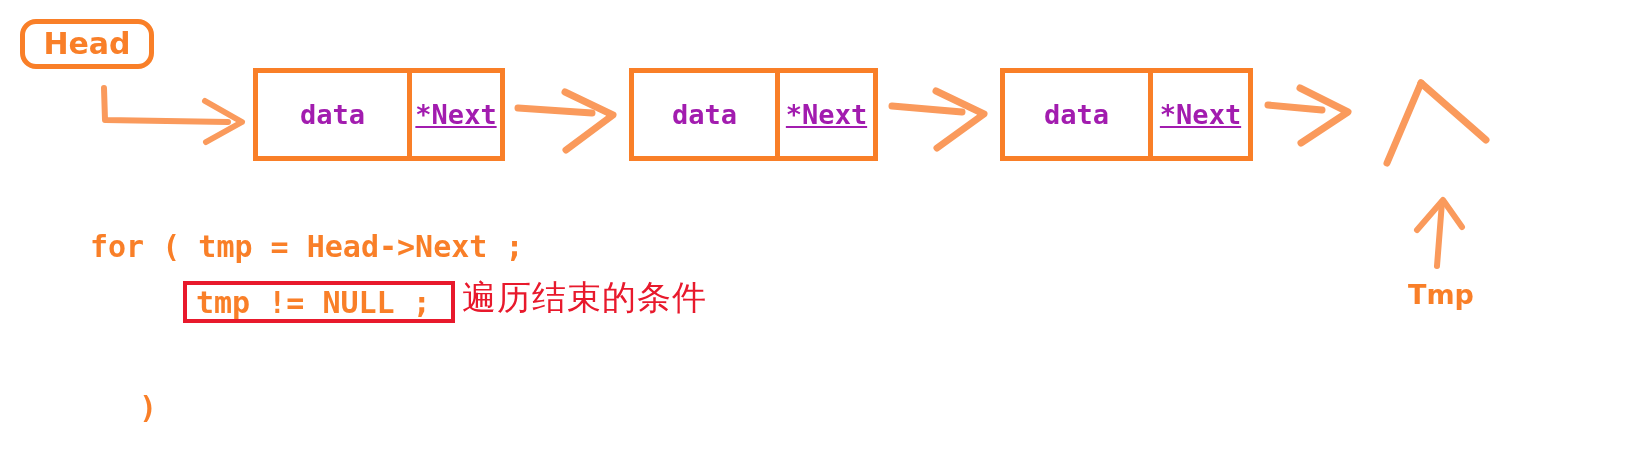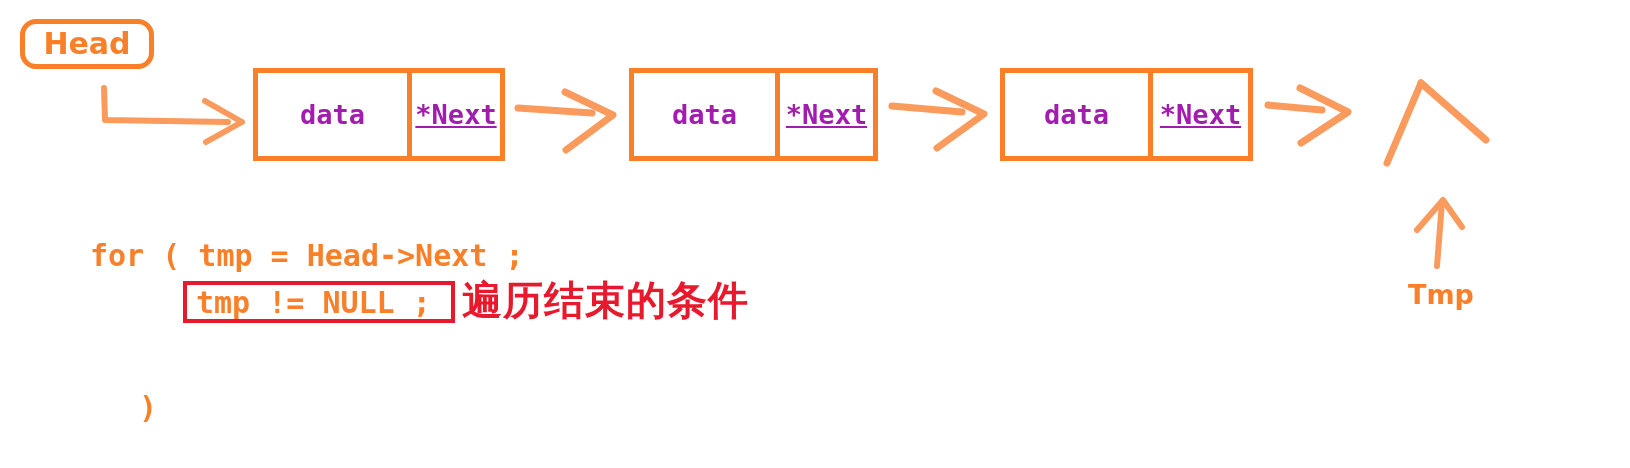--- a/index.html
+++ b/index.html
@@ -90,42 +90,42 @@
 
   
   .code-line {
     color: #F97F28;
     font-family: "DejaVu Sans Mono", monospace;
     font-size: 30px;
     font-weight: 700;
     line-height: 1;
     white-space: pre;
   }
-  .code-for  { left: 90px;  top: 232px; margin-top: 9px; }
+  .code-for  { left: 90px;  top: 232px; }
   .code-cond { left: 196px; top: 288px; }
   .code-inc  { left: 196px; top: 340px; }
   .code-close{ left: 139px; top: 393px; }
 
   .cond-box {
     left: 183px;
     top: 281px;
     width: 272px;
     height: 42px;
     border: 4px solid #E8192C;
     box-sizing: border-box;
     background: transparent;
   }
 
   .annotation-cn {
     left: 462px;
     top: 280px;
     color: #E8192C;
     font-family: "DejaVu Sans", sans-serif;
-    font-size: 40px;
-    font-weight: 700;
+    font-size: 34px;
+    font-weight: 400;
     line-height: 1;
     white-space: pre;
     letter-spacing: 1px;
   }
 
   
   .tmp-label {
     left: 1408px;
     top: 281px;
     color: #F97F28;

